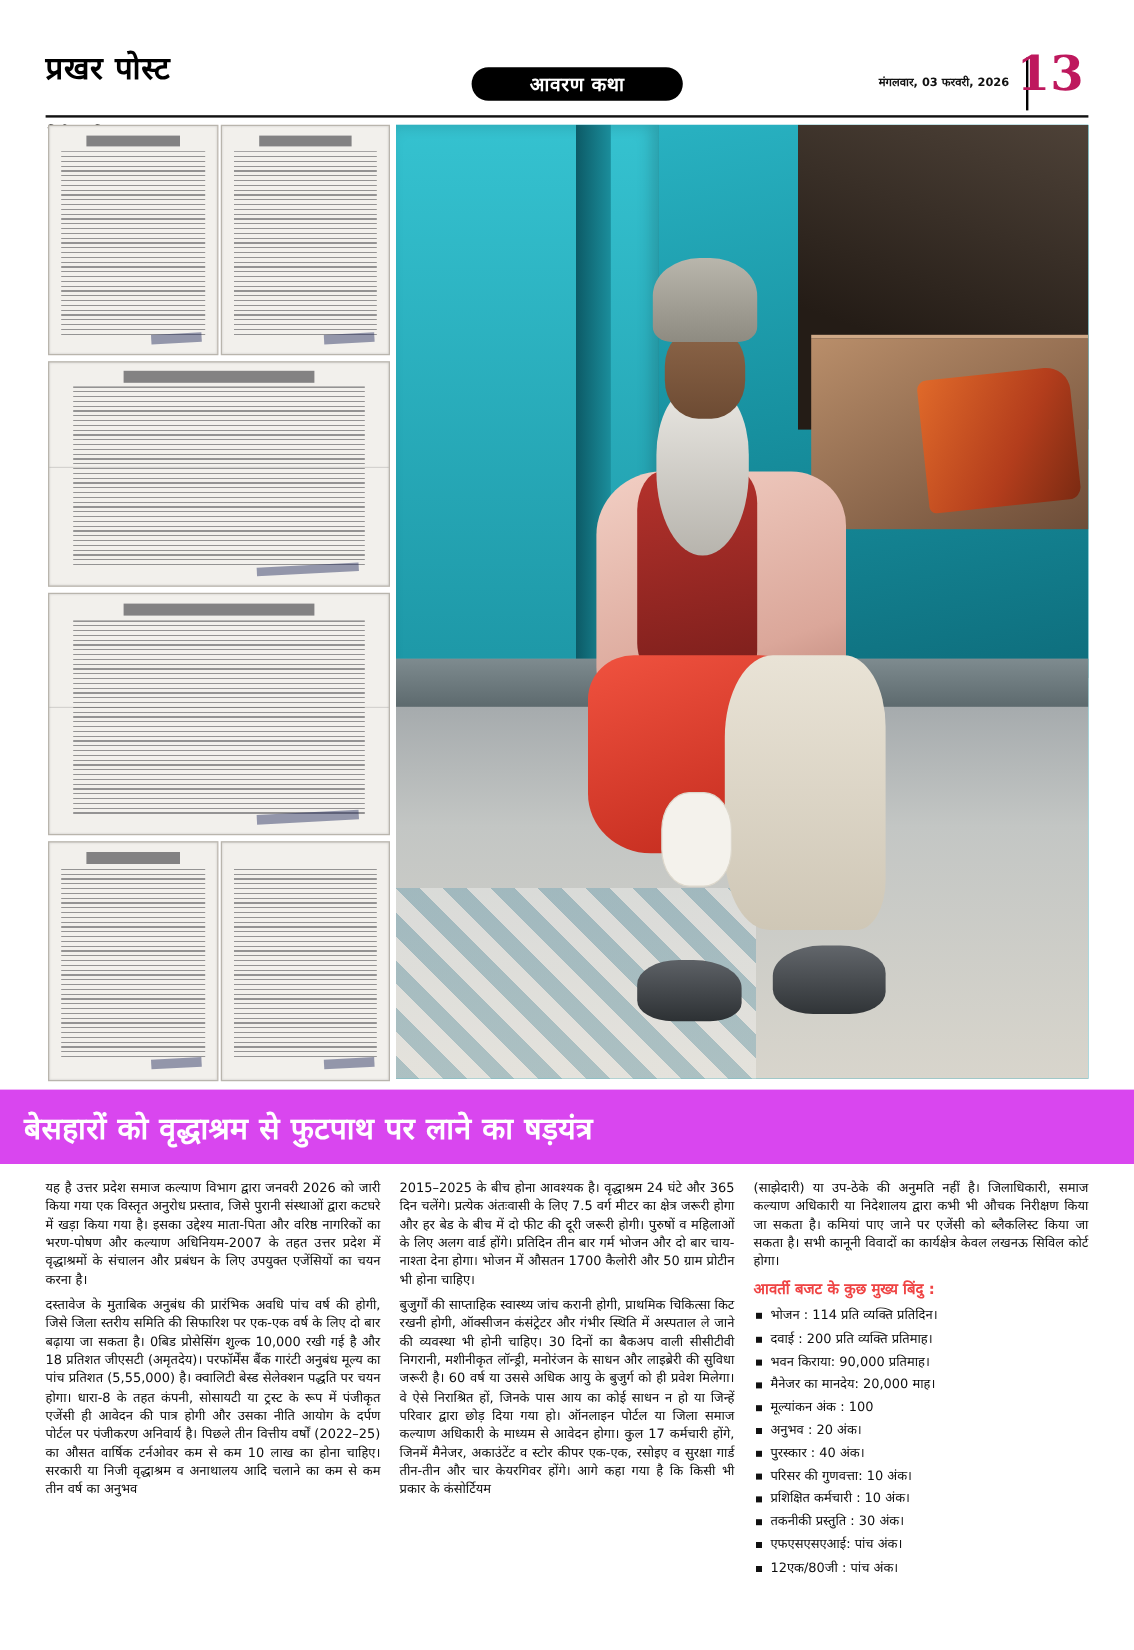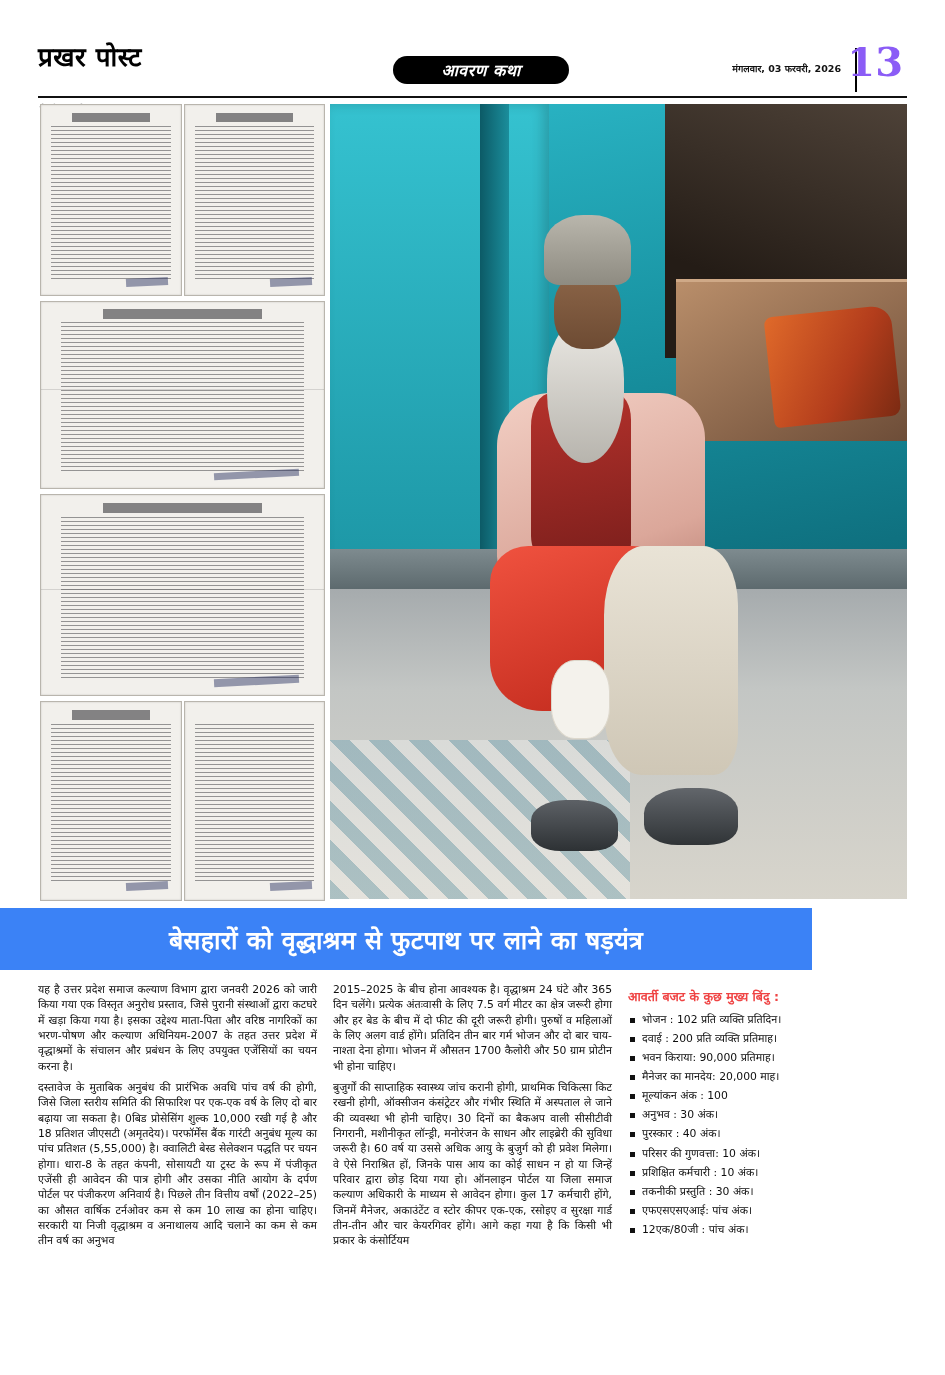--- a/index.html
+++ b/index.html
@@ -54,21 +54,20 @@
     background: #000;
     border-radius: 14px;
     color: #fff;
     font-family: "DejaVu Sans", sans-serif;
     font-size: 16px;
     font-weight: bold;
     display: flex;
     align-items: center;
     justify-content: center;
     letter-spacing: 0.5px;
-    font-style: italic;
   }
   .issue-date {
     position: absolute;
     right: 66px;
     top: 26px;
     font-family: "DejaVu Sans", sans-serif;
     font-size: 9.5px;
     font-weight: bold;
     color: #111;
   }
@@ -80,21 +79,21 @@
     height: 44px;
     background: #000;
   }
   .page-no {
     position: absolute;
     right: 4px;
     top: 6px;
     font-family: "DejaVu Serif", serif;
     font-size: 40px;
     font-weight: bold;
-    color: #8b5cf6;
+    color: #be185d;
     line-height: 1;
   }
   .masthead-underline {
     position: absolute;
     left: 38px;
     top: 96px;
     width: 869px;
     height: 2px;
     background: #111;
   }
@@ -288,26 +287,26 @@
     position: absolute; left: 56%; bottom: 1%; width: 28%; height: 9%;
     background: linear-gradient(180deg,#62666b,#303437);
     border-radius: 44% 40% 32% 36%;
   }
 
   
   .headline-band {
     position: absolute;
     left: 0;
     top: 908px;
-    width: 812px;
+    width: 945px;
     height: 62px;
-    background: #3b82f6;
+    background: #d946ef;
     display: flex;
     align-items: center;
-    justify-content: center;
+    justify-content: flex-start;
   }
   .headline-text {
     font-family: "DejaVu Sans", sans-serif;
     font-size: 25px;
     font-weight: bold;
     color: #ffffff;
     letter-spacing: 0.3px;
     text-align: center;
     padding: 0 20px;
   }
@@ -456,28 +455,29 @@
       <p>यह है उत्तर प्रदेश समाज कल्याण विभाग द्वारा जनवरी 2026 को जारी किया गया एक विस्तृत अनुरोध प्रस्ताव, जिसे पुरानी संस्थाओं द्वारा कटघरे में खड़ा किया गया है। इसका उद्देश्य माता-पिता और वरिष्ठ नागरिकों का भरण-पोषण और कल्याण अधिनियम-2007 के तहत उत्तर प्रदेश में वृद्धाश्रमों के संचालन और प्रबंधन के लिए उपयुक्त एजेंसियों का चयन करना है।</p>
       <p>दस्तावेज के मुताबिक अनुबंध की प्रारंभिक अवधि पांच वर्ष की होगी, जिसे जिला स्तरीय समिति की सिफारिश पर एक-एक वर्ष के लिए दो बार बढ़ाया जा सकता है। 0बिड प्रोसेसिंग शुल्क 10,000 रखी गई है और 18 प्रतिशत जीएसटी (अमृतदेय)। परफॉर्मेंस बैंक गारंटी अनुबंध मूल्य का पांच प्रतिशत (5,55,000) है। क्वालिटी बेस्ड सेलेक्शन पद्धति पर चयन होगा। धारा-8 के तहत कंपनी, सोसायटी या ट्रस्ट के रूप में पंजीकृत एजेंसी ही आवेदन की पात्र होगी और उसका नीति आयोग के दर्पण पोर्टल पर पंजीकरण अनिवार्य है। पिछले तीन वित्तीय वर्षों (2022–25) का औसत वार्षिक टर्नओवर कम से कम 10 लाख का होना चाहिए। सरकारी या निजी वृद्धाश्रम व अनाथालय आदि चलाने का कम से कम तीन वर्ष का अनुभव</p>
     </div>
 
     <div class="col">
       <p>2015–2025 के बीच होना आवश्यक है। वृद्धाश्रम 24 घंटे और 365 दिन चलेंगे। प्रत्येक अंतःवासी के लिए 7.5 वर्ग मीटर का क्षेत्र जरूरी होगा और हर बेड के बीच में दो फीट की दूरी जरूरी होगी। पुरुषों व महिलाओं के लिए अलग वार्ड होंगे। प्रतिदिन तीन बार गर्म भोजन और दो बार चाय-नाश्ता देना होगा। भोजन में औसतन 1700 कैलोरी और 50 ग्राम प्रोटीन भी होना चाहिए।</p>
       <p>बुजुर्गों की साप्ताहिक स्वास्थ्य जांच करानी होगी, प्राथमिक चिकित्सा किट रखनी होगी, ऑक्सीजन कंसंट्रेटर और गंभीर स्थिति में अस्पताल ले जाने की व्यवस्था भी होनी चाहिए। 30 दिनों का बैकअप वाली सीसीटीवी निगरानी, मशीनीकृत लॉन्ड्री, मनोरंजन के साधन और लाइब्रेरी की सुविधा जरूरी है। 60 वर्ष या उससे अधिक आयु के बुजुर्ग को ही प्रवेश मिलेगा। वे ऐसे निराश्रित हों, जिनके पास आय का कोई साधन न हो या जिन्हें परिवार द्वारा छोड़ दिया गया हो। ऑनलाइन पोर्टल या जिला समाज कल्याण अधिकारी के माध्यम से आवेदन होगा। कुल 17 कर्मचारी होंगे, जिनमें मैनेजर, अकाउंटेंट व स्टोर कीपर एक-एक, रसोइए व सुरक्षा गार्ड तीन-तीन और चार केयरगिवर होंगे। आगे कहा गया है कि किसी भी प्रकार के कंसोर्टियम</p>
     </div>
 
     <div class="col">
+      <p>(साझेदारी) या उप-ठेके की अनुमति नहीं है। जिलाधिकारी, समाज कल्याण अधिकारी या निदेशालय द्वारा कभी भी औचक निरीक्षण किया जा सकता है। कमियां पाए जाने पर एजेंसी को ब्लैकलिस्ट किया जा सकता है। सभी कानूनी विवादों का कार्यक्षेत्र केवल लखनऊ सिविल कोर्ट होगा।</p>
       <div class="box-title">आवर्ती बजट के कुछ मुख्य बिंदु :</div>
       <ul class="bullets">
-        <li>भोजन : 102 प्रति व्यक्ति प्रतिदिन।</li>
+        <li>भोजन : 114 प्रति व्यक्ति प्रतिदिन।</li>
         <li>दवाई : 200 प्रति व्यक्ति प्रतिमाह।</li>
         <li>भवन किराया: 90,000 प्रतिमाह।</li>
         <li>मैनेजर का मानदेय: 20,000 माह।</li>
         <li>मूल्यांकन अंक : 100</li>
-        <li>अनुभव : 30 अंक।</li>
+        <li>अनुभव : 20 अंक।</li>
         <li>पुरस्कार : 40 अंक।</li>
         <li>परिसर की गुणवत्ता: 10 अंक।</li>
         <li>प्रशिक्षित कर्मचारी : 10 अंक।</li>
         <li>तकनीकी प्रस्तुति : 30 अंक।</li>
         <li>एफएसएसएआई: पांच अंक।</li>
         <li>12एक/80जी : पांच अंक।</li>
       </ul>
     </div>
   </div>
 

